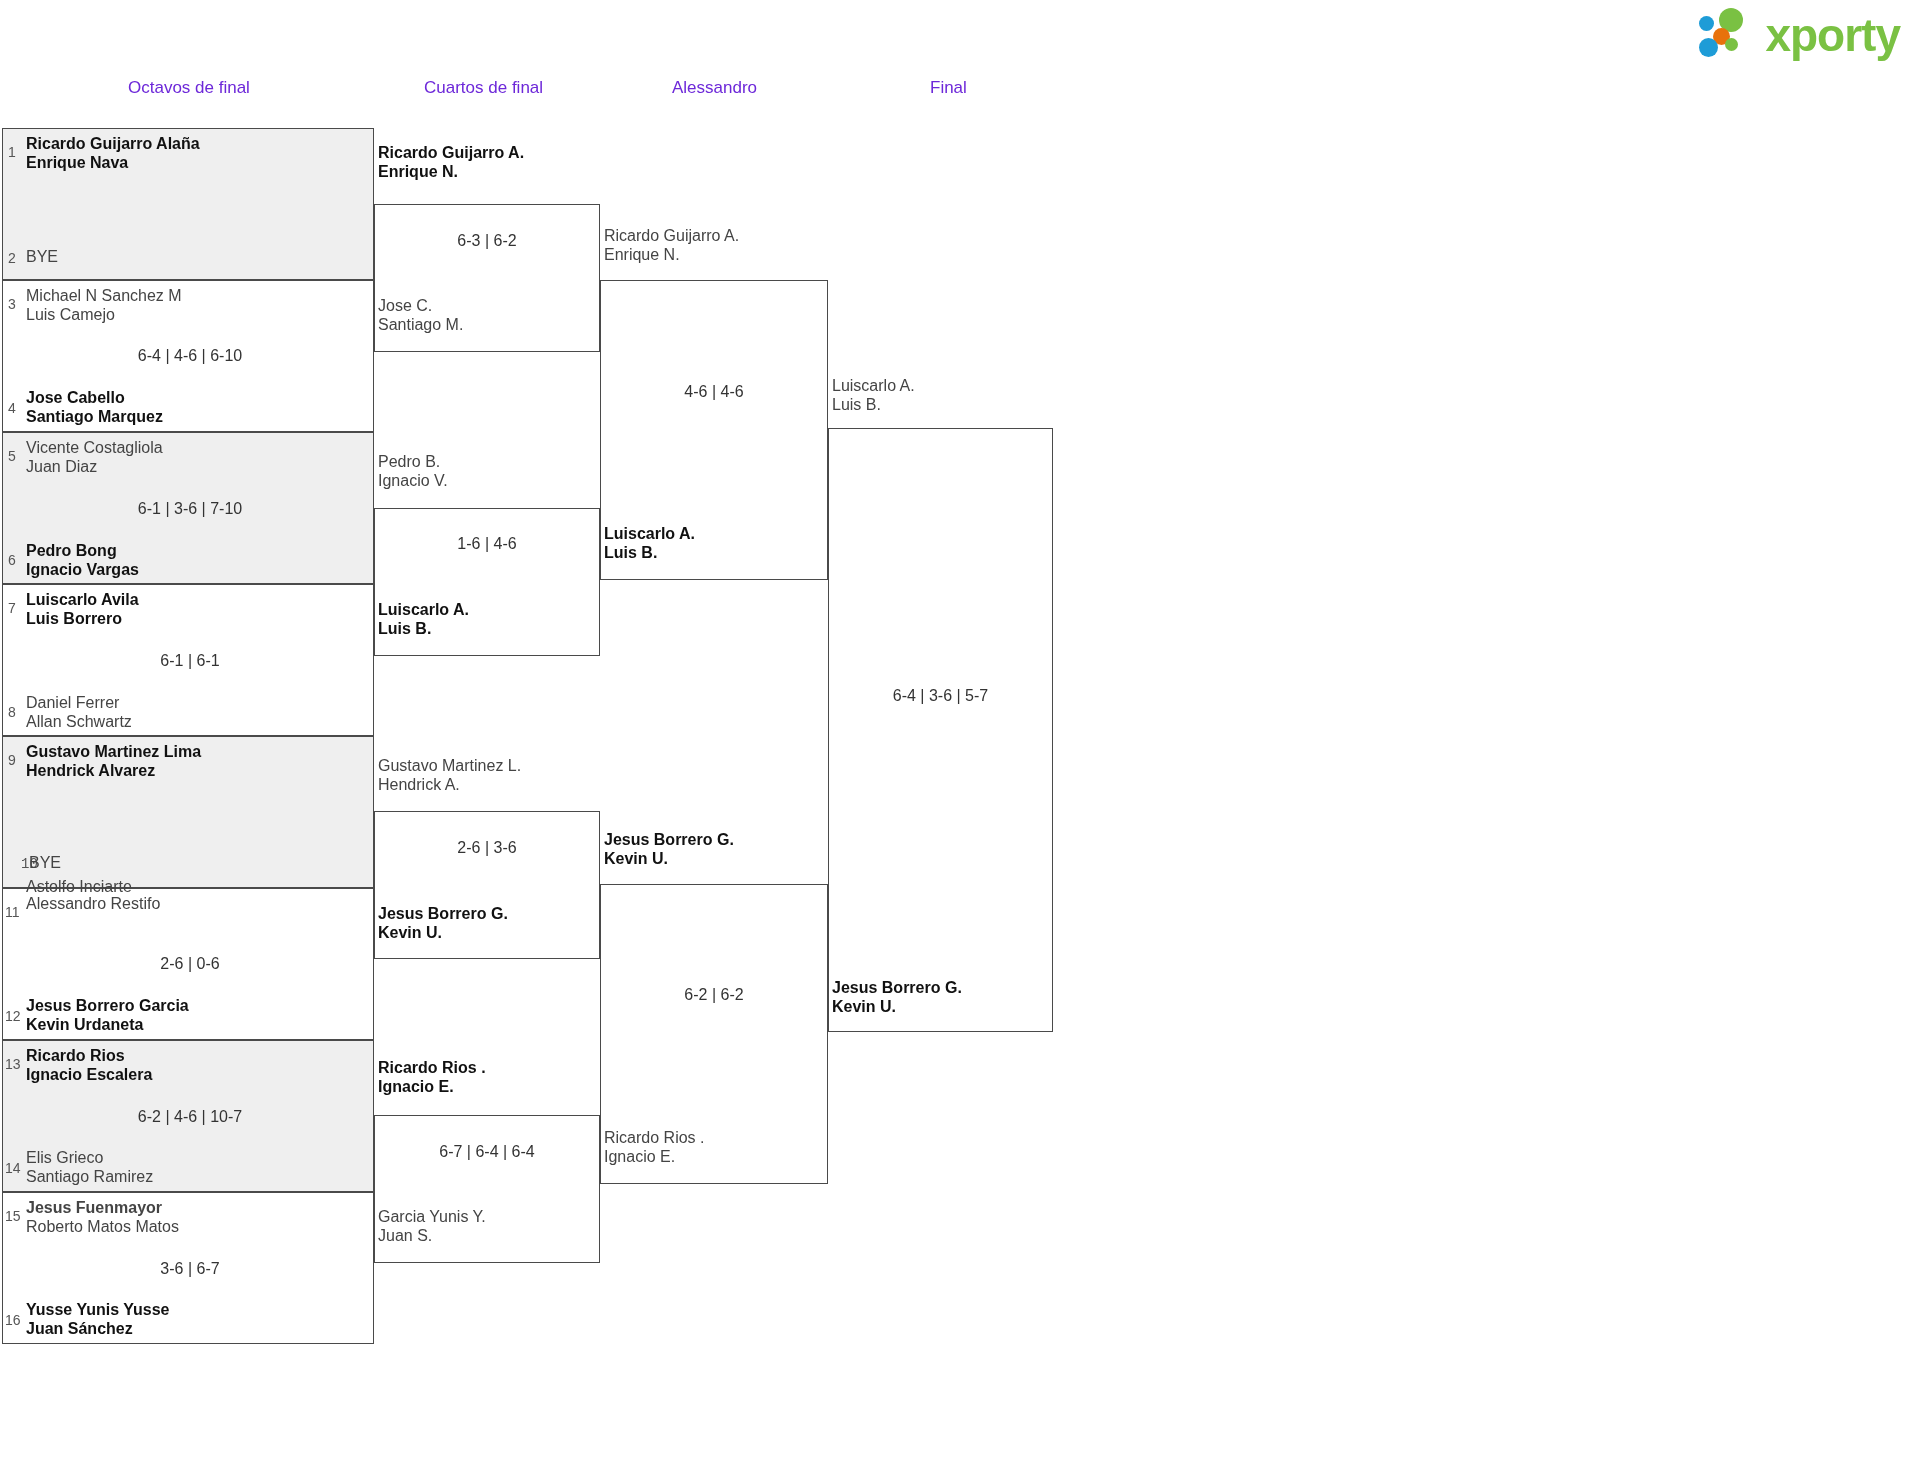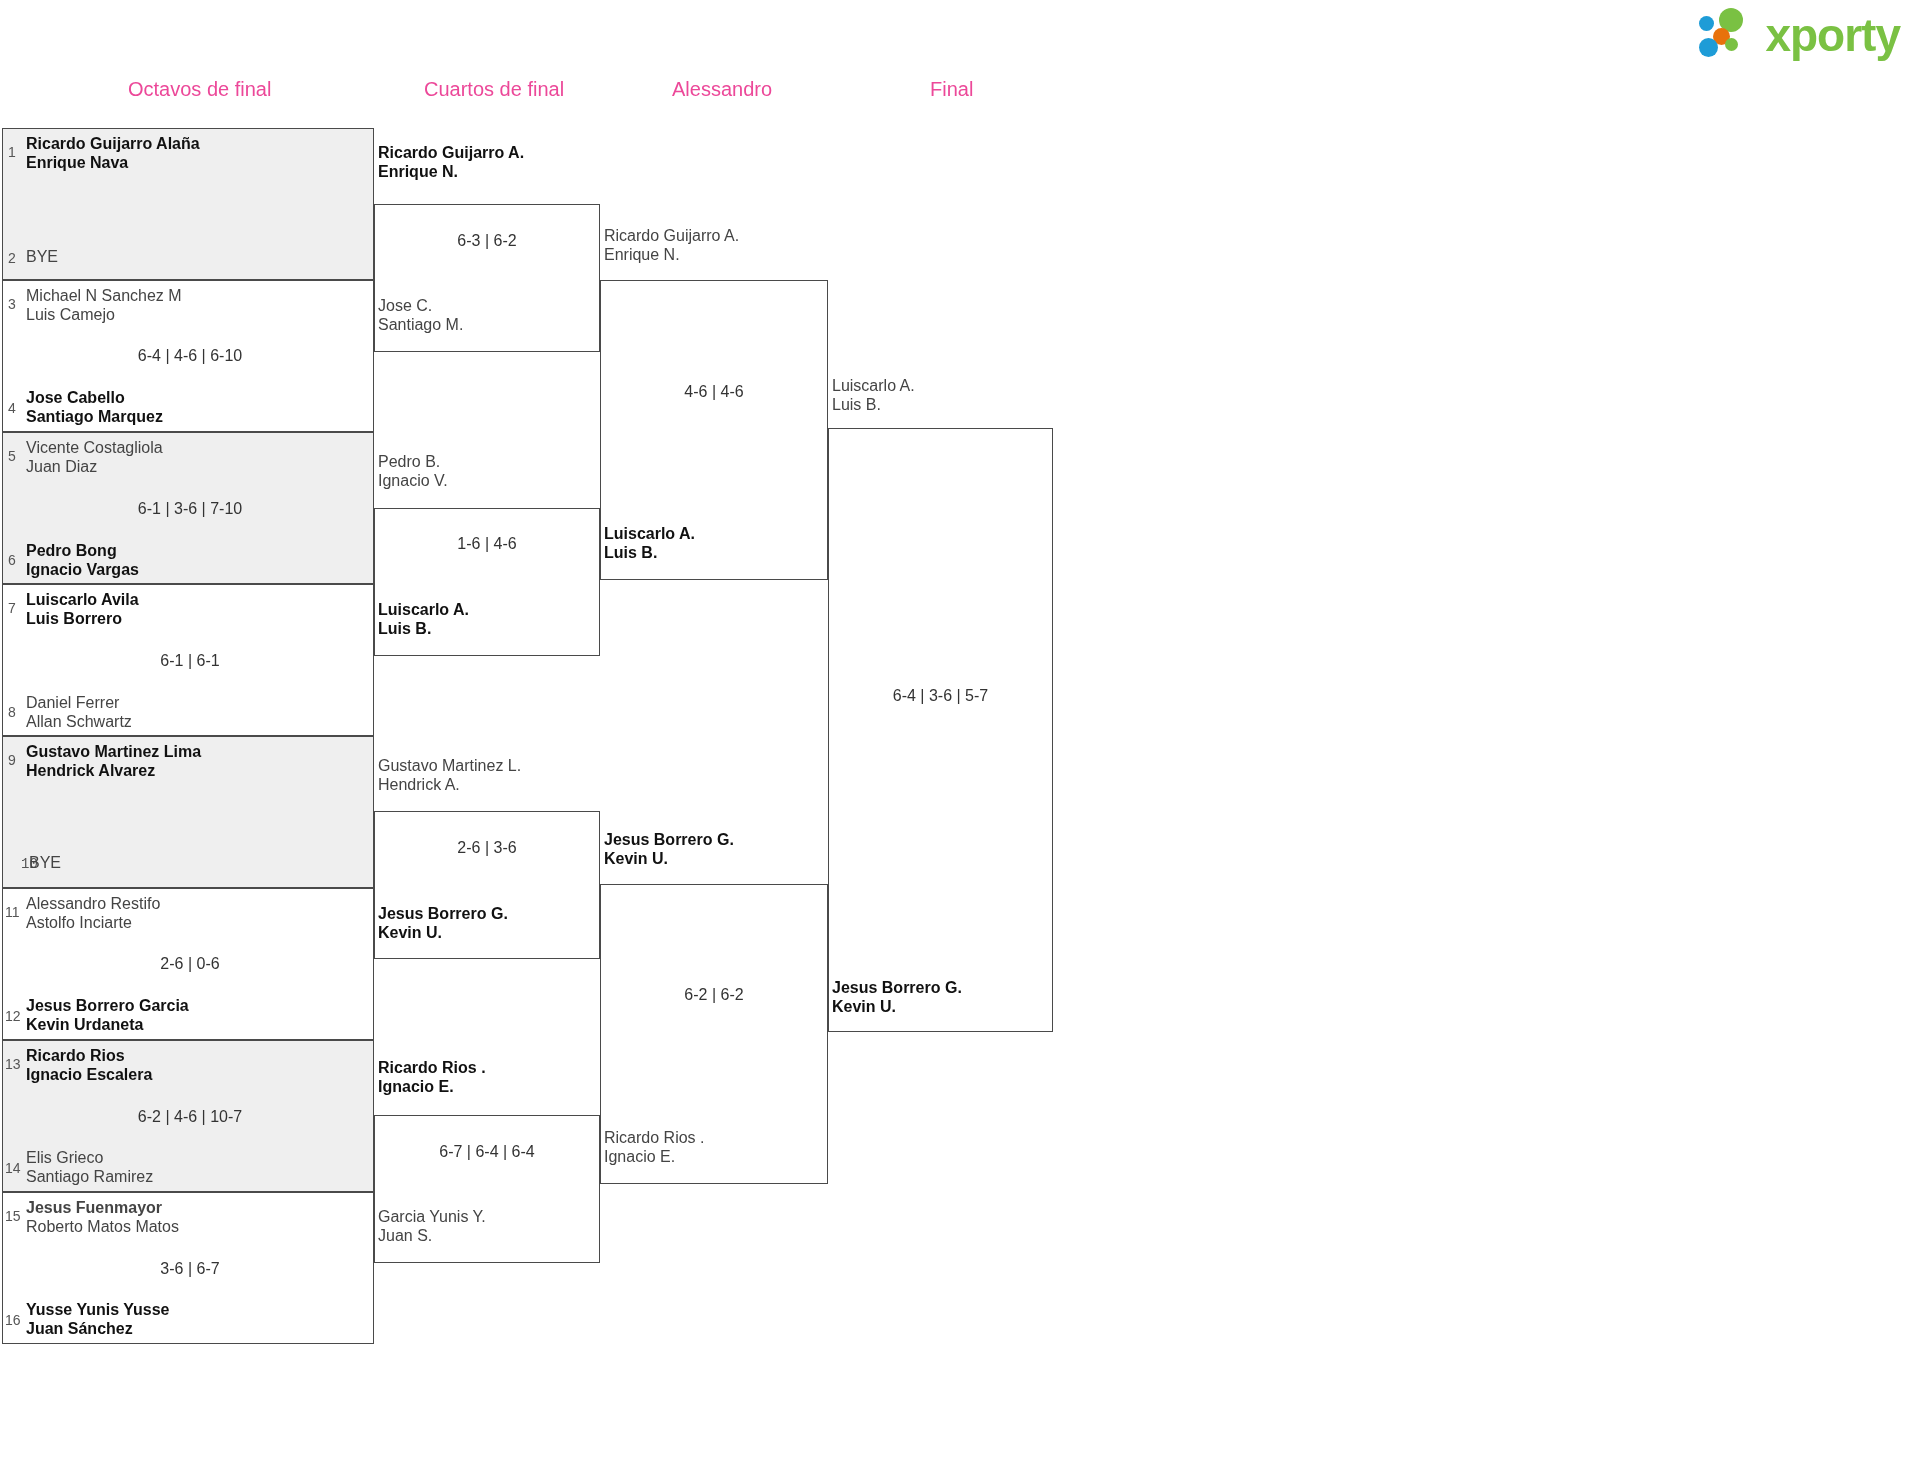--- a/index.html
+++ b/index.html
@@ -14,21 +14,21 @@
   }
   
   #header-title{position:absolute;left:8px;top:2px;width:900px;}
   #header-title .line{font-size:25px;font-weight:700;line-height:31px;color:#111;letter-spacing:-0.2px;}
   #logo{position:absolute;right:20px;top:8px;height:54px;display:flex;align-items:center;}
   #logo .dots{position:relative;width:62px;height:54px;margin-right:4px;}
   #logo .dots i{position:absolute;border-radius:50%;display:block;}
   #logo .wordmark{font-size:46px;font-weight:700;color:#7ac143;letter-spacing:-1px;line-height:46px;}
 
   
-  .round-head{position:absolute;top:78px;font-size:20px;color:#ec4899;font-weight:400;white-space:nowrap;}
+  .round-head{position:absolute;top:78px;font-size:17px;color:#6d28d9;font-weight:400;white-space:nowrap;}
 
   
   .r1box{position:absolute;box-sizing:border-box;border:1px solid #4a4a4a;}
   .r1box.shade{background:#efefef;}
   .r1box.plain{background:#ffffff;}
 
   .seed{position:absolute;font-size:14px;color:#555;line-height:16px;}
   .pname{position:absolute;font-size:16px;line-height:19.5px;white-space:nowrap;}
   .pname.win{font-weight:700;color:#111;}
   .pname.los{font-weight:400;color:#444;}
@@ -98,21 +98,21 @@
 <div class="seed" style="left:8px;top:752px;">9</div>
 <div class="pname win" style="left:26px;top:742px;">Gustavo Martinez Lima</div>
 <div class="pname win" style="left:26px;top:761px;">Hendrick Alvarez</div>
 <div class="seed" style="left:21px;top:856px;font-family:Liberation Mono, monospace;">10</div>
 <div class="pname los" style="left:29px;top:853px;">BYE</div>
 <div class="score" style="left:80px;top:838px;width:220px;"></div>
 
 <div class="r1box plain" style="left:2px;top:888px;width:372px;height:152px;"></div>
 <div class="seed" style="left:5px;top:904px;">11</div>
 <div class="pname los" style="left:26px;top:894px;">Alessandro Restifo</div>
-<div class="pname los" style="left:26px;top:913px;">Astolfo Inciarte</div>
+<div class="pname los" style="left:26px;top:877px;">Astolfo Inciarte</div>
 <div class="seed" style="left:5px;top:1008px;">12</div>
 <div class="pname win" style="left:26px;top:996px;">Jesus Borrero Garcia</div>
 <div class="pname win" style="left:26px;top:1015px;">Kevin Urdaneta</div>
 <div class="score" style="left:80px;top:955px;width:220px;">2-6 | 0-6</div>
 
 <div class="r1box shade" style="left:2px;top:1040px;width:372px;height:152px;"></div>
 <div class="seed" style="left:5px;top:1056px;">13</div>
 <div class="pname win" style="left:26px;top:1046px;">Ricardo Rios</div>
 <div class="pname win" style="left:26px;top:1065px;">Ignacio Escalera</div>
 <div class="seed" style="left:5px;top:1160px;">14</div>

